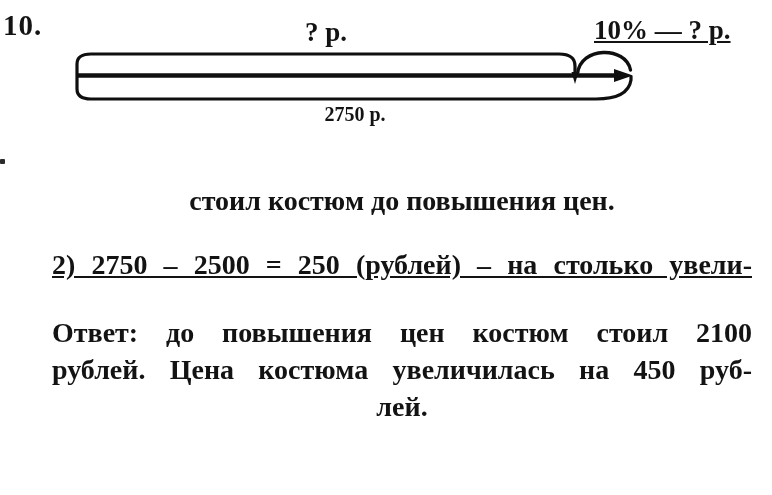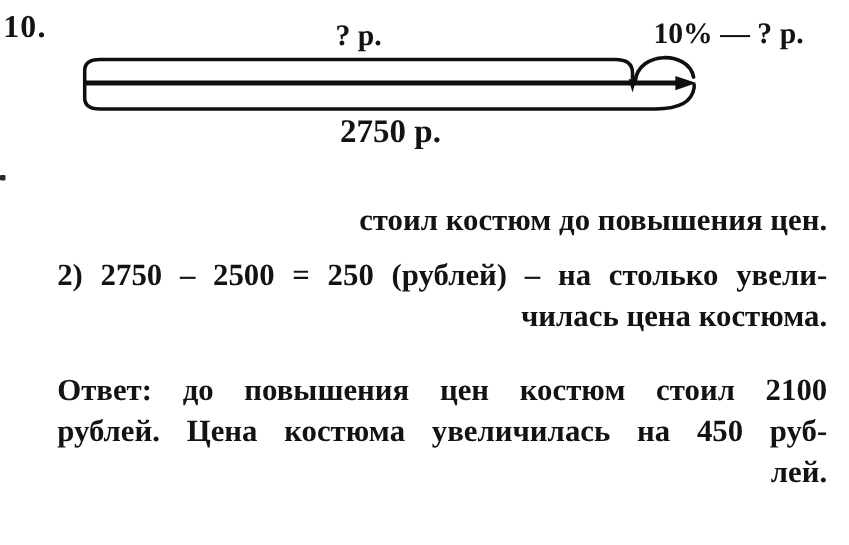--- a/index.html
+++ b/index.html
@@ -47,42 +47,43 @@
     left: 240px;
     top: 17px;
     width: 172px;
     text-align: center;
     font-size: 27px;
   }
   .lbl.pct {
     left: 594px;
     top: 15px;
     font-size: 27px;
+    text-decoration: underline;
   }
   .lbl.total {
     left: 77px;
     top: 103px;
     width: 556px;
     text-align: center;
-    font-size: 30px;
+    font-size: 20px;
   }
   .body-text {
     position: absolute;
     left: 52px;
     top: 182px;
     width: 700px;
     font-size: 28px;
     font-weight: bold;
     line-height: 37px;
   }
   .para { margin: 0; }
-  .para.step2 { margin-top: 13px; }
+  .para.step2 { margin-top: 27px; text-decoration: underline; }
   .para.answer { margin-top: 31px; }
   .ln {
-    text-align: right;
+    text-align: center;
   }
   .ln.j {
     text-align: justify;
     text-align-last: justify;
   }
   .it {
   }
   .speck {
     position: absolute;
     left: 0;
@@ -116,21 +117,20 @@
   <div class="speck"></div>
 
   <div class="body-text">
 
     <div class="para step1">
       <div class="ln">стоил костюм до повышения цен.</div>
     </div>
 
     <div class="para step2">
       <div class="ln j">2) 2750 – 2500 = 250 (рублей) – на столько увели-</div>
-      <div class="ln">чилась цена костюма.</div>
     </div>
 
     <div class="para answer">
       <div class="ln j"><span class="it">Ответ</span><span>: до повышения цен костюм стоил 2100</span></div>
       <div class="ln j">рублей. Цена костюма увеличилась на 450 руб-</div>
       <div class="ln">лей.</div>
     </div>
 
   </div>
 </div>

